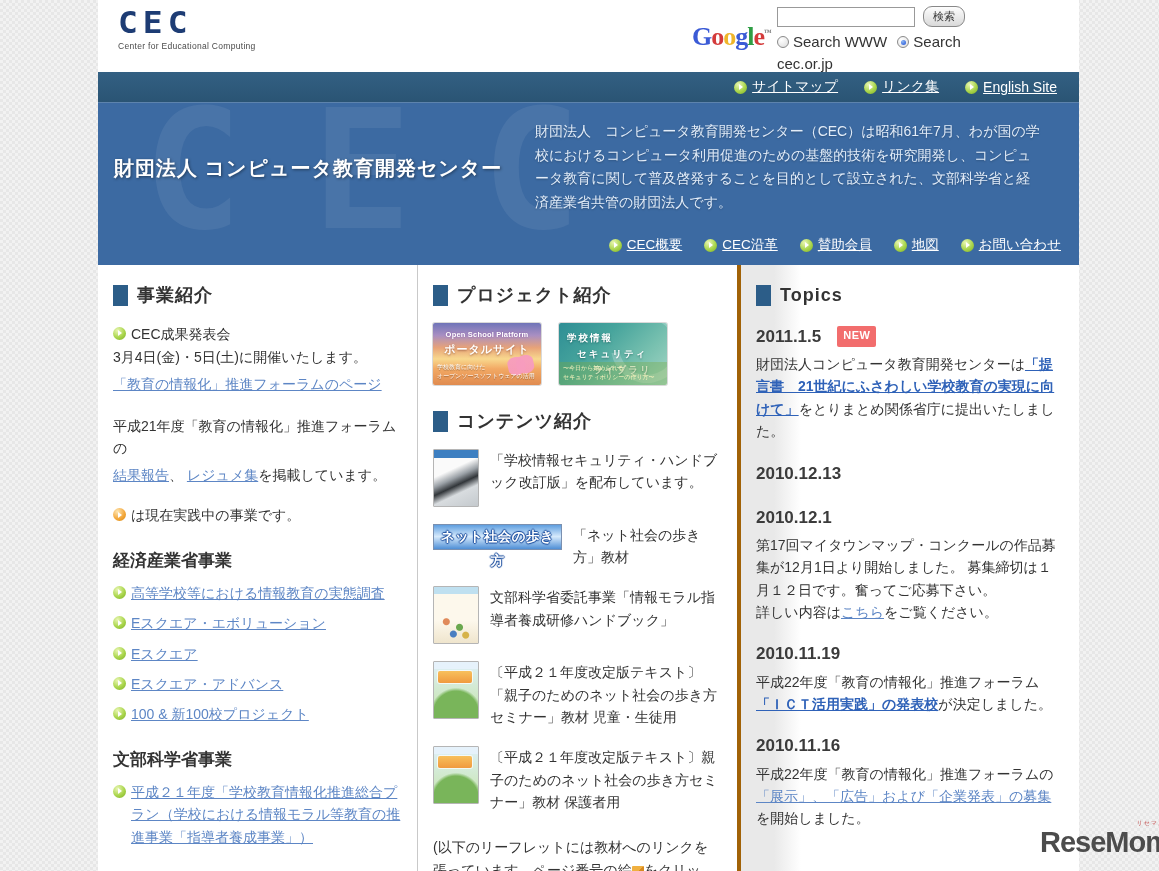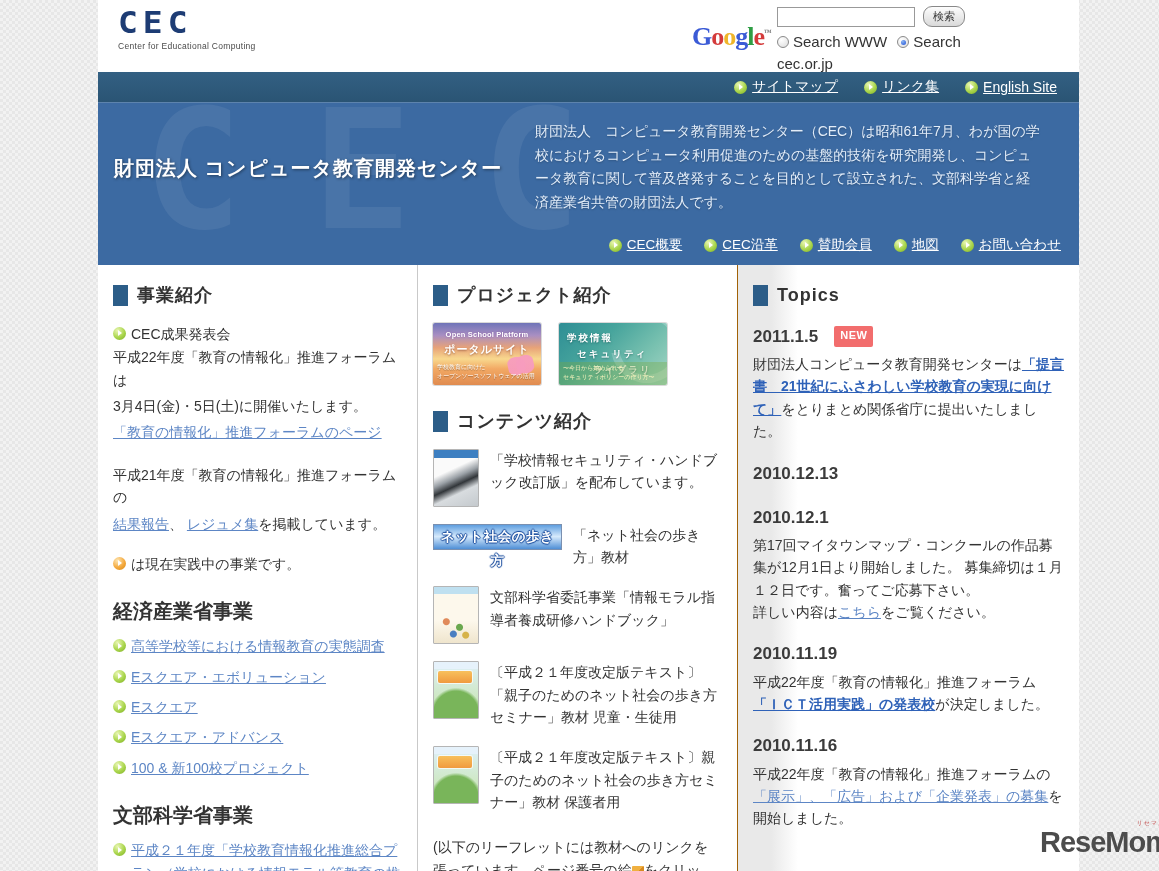--- a/index.html
+++ b/index.html
@@ -59,36 +59,36 @@
   .hero-title { position:absolute; left:16px; top:52px; font-size:20px; font-weight:600; color:#fff; text-shadow:1px 1px 3px rgba(0,0,0,.45); letter-spacing:1px; }
   .hero-desc { position:absolute; left:437px; top:17px; width:508px; font-size:14px; line-height:1.68; color:#e3edf9; text-shadow:0 1px 2px rgba(0,0,0,.25); }
   .hero-links { position:absolute; right:18px; bottom:11px; display:flex; gap:22px; }
   .hero-links a { color:#fff; font-size:13.5px; text-decoration:underline; display:inline-flex; align-items:center; gap:5px; cursor:pointer;text-align:center; }
 
   
   .main { display:flex; align-items:stretch; height:606px; overflow:hidden; }
   .col { padding:13px 15px 0 15px; font-size:14px; line-height:1.6; }
   .col-left { width:319px; }
   .col-mid { width:320px; border-left:1px solid #c9c9c9; }
-  .col-topics { width:342px; border-left:1px solid #a16207; position:relative; }
+  .col-topics { width:342px; border-left:4px solid #a16207; position:relative; }
   .col-topics::before { content:""; position:absolute; left:0; top:0; bottom:0; width:60px; background:linear-gradient(90deg,#e9e9e9 55%,rgba(233,233,233,0)); }
   .col-topics > * { position:relative; }
 
   .shead { display:flex; align-items:center; gap:9px; margin:3px 0 13px; }
   .sq { width:15px; height:21px; background:#2c5d88; flex:none; }
   .shead h2 { font-size:18px; font-weight:bold; color:#333; letter-spacing:1px; }
 
   a.lnk { color:#5d86c5; text-decoration:underline; cursor:pointer; }
   a.lnk-bold { color:#2f62b8; font-weight:bold; text-decoration:underline; cursor:pointer; }
 
   .iconline { margin:2px 0 1px; }
   .iconline .gicon { margin-right:5px; }
   .para { margin-bottom:4px; }
   .gap { height:16px; }
-  .subhead { font-size:20px; font-weight:bold; color:#333; margin:20px 0 8px; }
+  .subhead { font-size:17px; font-weight:bold; color:#333; margin:20px 0 8px; }
   .li { position:relative; padding-left:18px; margin:8px 0; }
   .li .gicon { position:absolute; left:0; top:4px; }
   .note { margin-top:18px; }
   .note .oicon { margin-right:5px; }
 
   
   .banners { display:flex; gap:18px; margin-bottom:22px; }
   .pbanner { width:108px; height:62px; position:relative; overflow:hidden; border-radius:2px; cursor:pointer; flex:none; box-shadow:0 0 0 1px rgba(0,0,0,.15); }
   .pbanner.osp { background:linear-gradient(180deg,#6f74b8 0%,#a98fc2 20%,#e8a378 40%,#f8d88e 58%,#f2a964 74%,#e08b50 100%); }
   .osp-l1 { font-size:7.5px; color:#fff; font-weight:bold; text-align:center; margin-top:6px; text-shadow:0 0 2px #8a5aa0; letter-spacing:.2px; }
@@ -202,21 +202,20 @@
   </section>
 
   <main class="main">
 
     <div class="col col-left">
       <div class="shead">
         <span class="sq"></span>
         <h2>事業紹介</h2>
       </div>
       <div class="iconline"><span class="gicon"></span><span>CEC成果発表会</span></div>
-      <div class="para">平成22年度「教育の情報化」推進フォーラムは</div>
       <div class="para">3月4日(金)・5日(土)に開催いたします。</div>
       <div class="para"><a class="lnk">「教育の情報化」推進フォーラムのページ</a></div>
       <div class="gap"></div>
       <div class="para">平成21年度「教育の情報化」推進フォーラムの</div>
       <div class="para"><a class="lnk">結果報告</a><span>、 </span><a class="lnk">レジュメ集</a><span>を掲載しています。</span></div>
       <div class="note"><span class="oicon"></span><span>は現在実践中の事業です。</span></div>
 
       <div class="subhead">経済産業省事業</div>
       <div class="li"><span class="gicon"></span><a class="lnk">高等学校等における情報教育の実態調査</a></div>
       <div class="li"><span class="gicon"></span><a class="lnk">Eスクエア・エボリューション</a></div>

